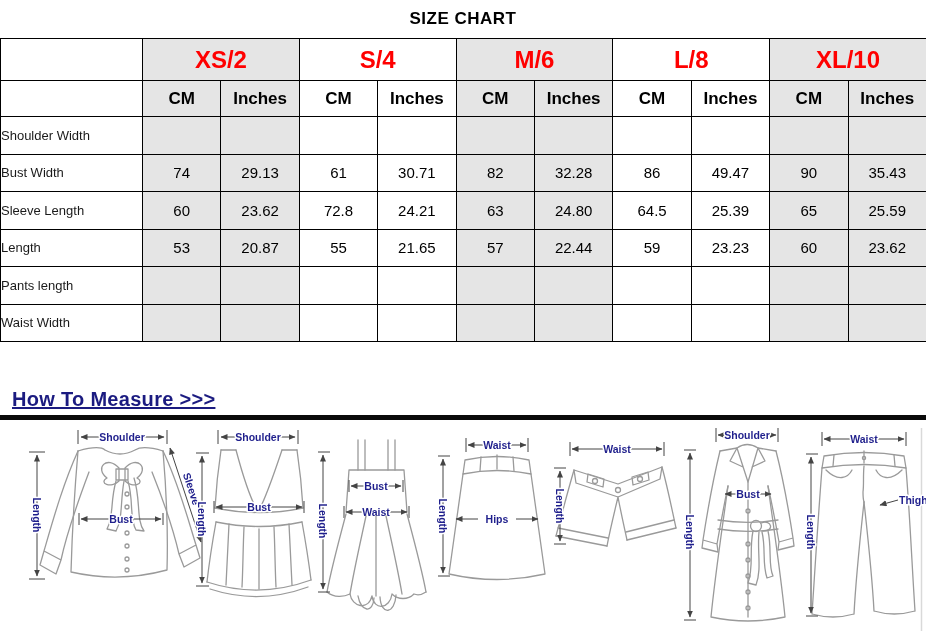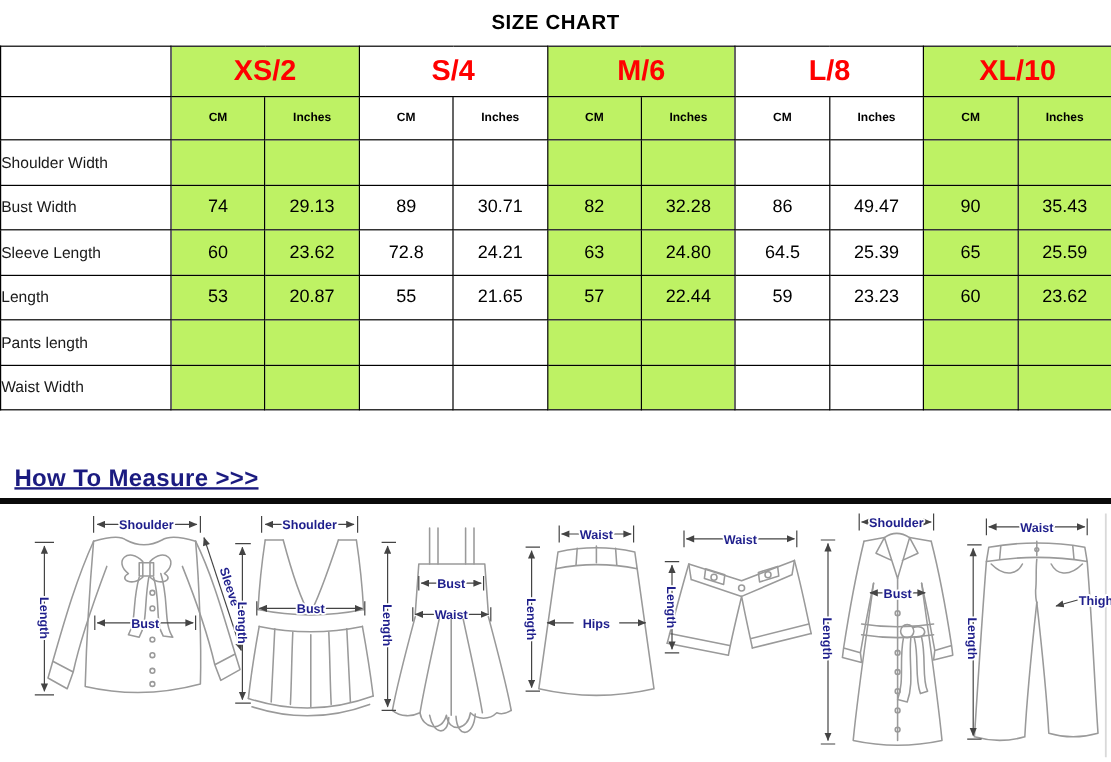--- a/index.html
+++ b/index.html
@@ -4,24 +4,24 @@
 <style>
   html,body{margin:0;padding:0;background:#fff;}
   .page{position:relative;width:926px;height:635px;background:#fff;overflow:hidden;
         font-family:"Liberation Sans",sans-serif;color:#000;}
   .chart-title{height:38px;display:flex;align-items:center;justify-content:center;
         font-size:17px;font-weight:bold;letter-spacing:.5px;}
   table.size{border-collapse:collapse;table-layout:fixed;width:926px;}
   table.size td,table.size th{border:1px solid #000;padding:0;overflow:hidden;white-space:nowrap;}
   .size-h{height:41px;font-size:24px;font-weight:bold;color:#ff0000;text-align:center;
         font-family:"Liberation Sans",sans-serif;}
-  .unit-h{height:35px;font-size:10px;font-weight:bold;text-align:center;}
+  .unit-h{height:35px;font-size:17px;font-weight:bold;text-align:center;}
   td.cell{height:36.5px;font-size:15px;font-weight:normal;text-align:center;}
   td.rowlabel{height:36.5px;font-size:13px;text-align:left;color:#1a1a1a;}
-  .gray{background:#bef264;}
+  .gray{background:#e5e5e5;}
   .corner{background:#fff;}
   .measure-title{position:absolute;top:388px;left:12px;font-size:20px;font-weight:800;
         color:#1b1b80;letter-spacing:.3px;text-decoration:underline;}
   .divider{position:absolute;top:415px;left:0;width:926px;height:5px;background:#0a0a0a;}
   .figures{position:absolute;top:424px;left:0;}
   
   .g{fill:none;stroke:#9a9a9a;stroke-width:1.3;stroke-linecap:round;stroke-linejoin:round;}
   .m{fill:none;stroke:#444;stroke-width:1;}
   .t{fill:#1f1f8c;font-family:"Liberation Sans",sans-serif;font-size:10.5px;font-weight:bold;
      text-anchor:middle;paint-order:stroke fill;stroke:#fff;stroke-width:3px;stroke-linejoin:round;}
@@ -82,21 +82,21 @@
           <td class="cell gray"></td>
           <td class="cell"></td>
           <td class="cell"></td>
           <td class="cell gray"></td>
           <td class="cell gray"></td>
         </tr>
         <tr>
           <td class="rowlabel">Bust Width</td>
           <td class="cell gray">74</td>
           <td class="cell gray">29.13</td>
-          <td class="cell">89</td>
+          <td class="cell">61</td>
           <td class="cell">30.71</td>
           <td class="cell gray">82</td>
           <td class="cell gray">32.28</td>
           <td class="cell">86</td>
           <td class="cell">49.47</td>
           <td class="cell gray">90</td>
           <td class="cell gray">35.43</td>
         </tr>
         <tr>
           <td class="rowlabel">Sleeve Length</td>

